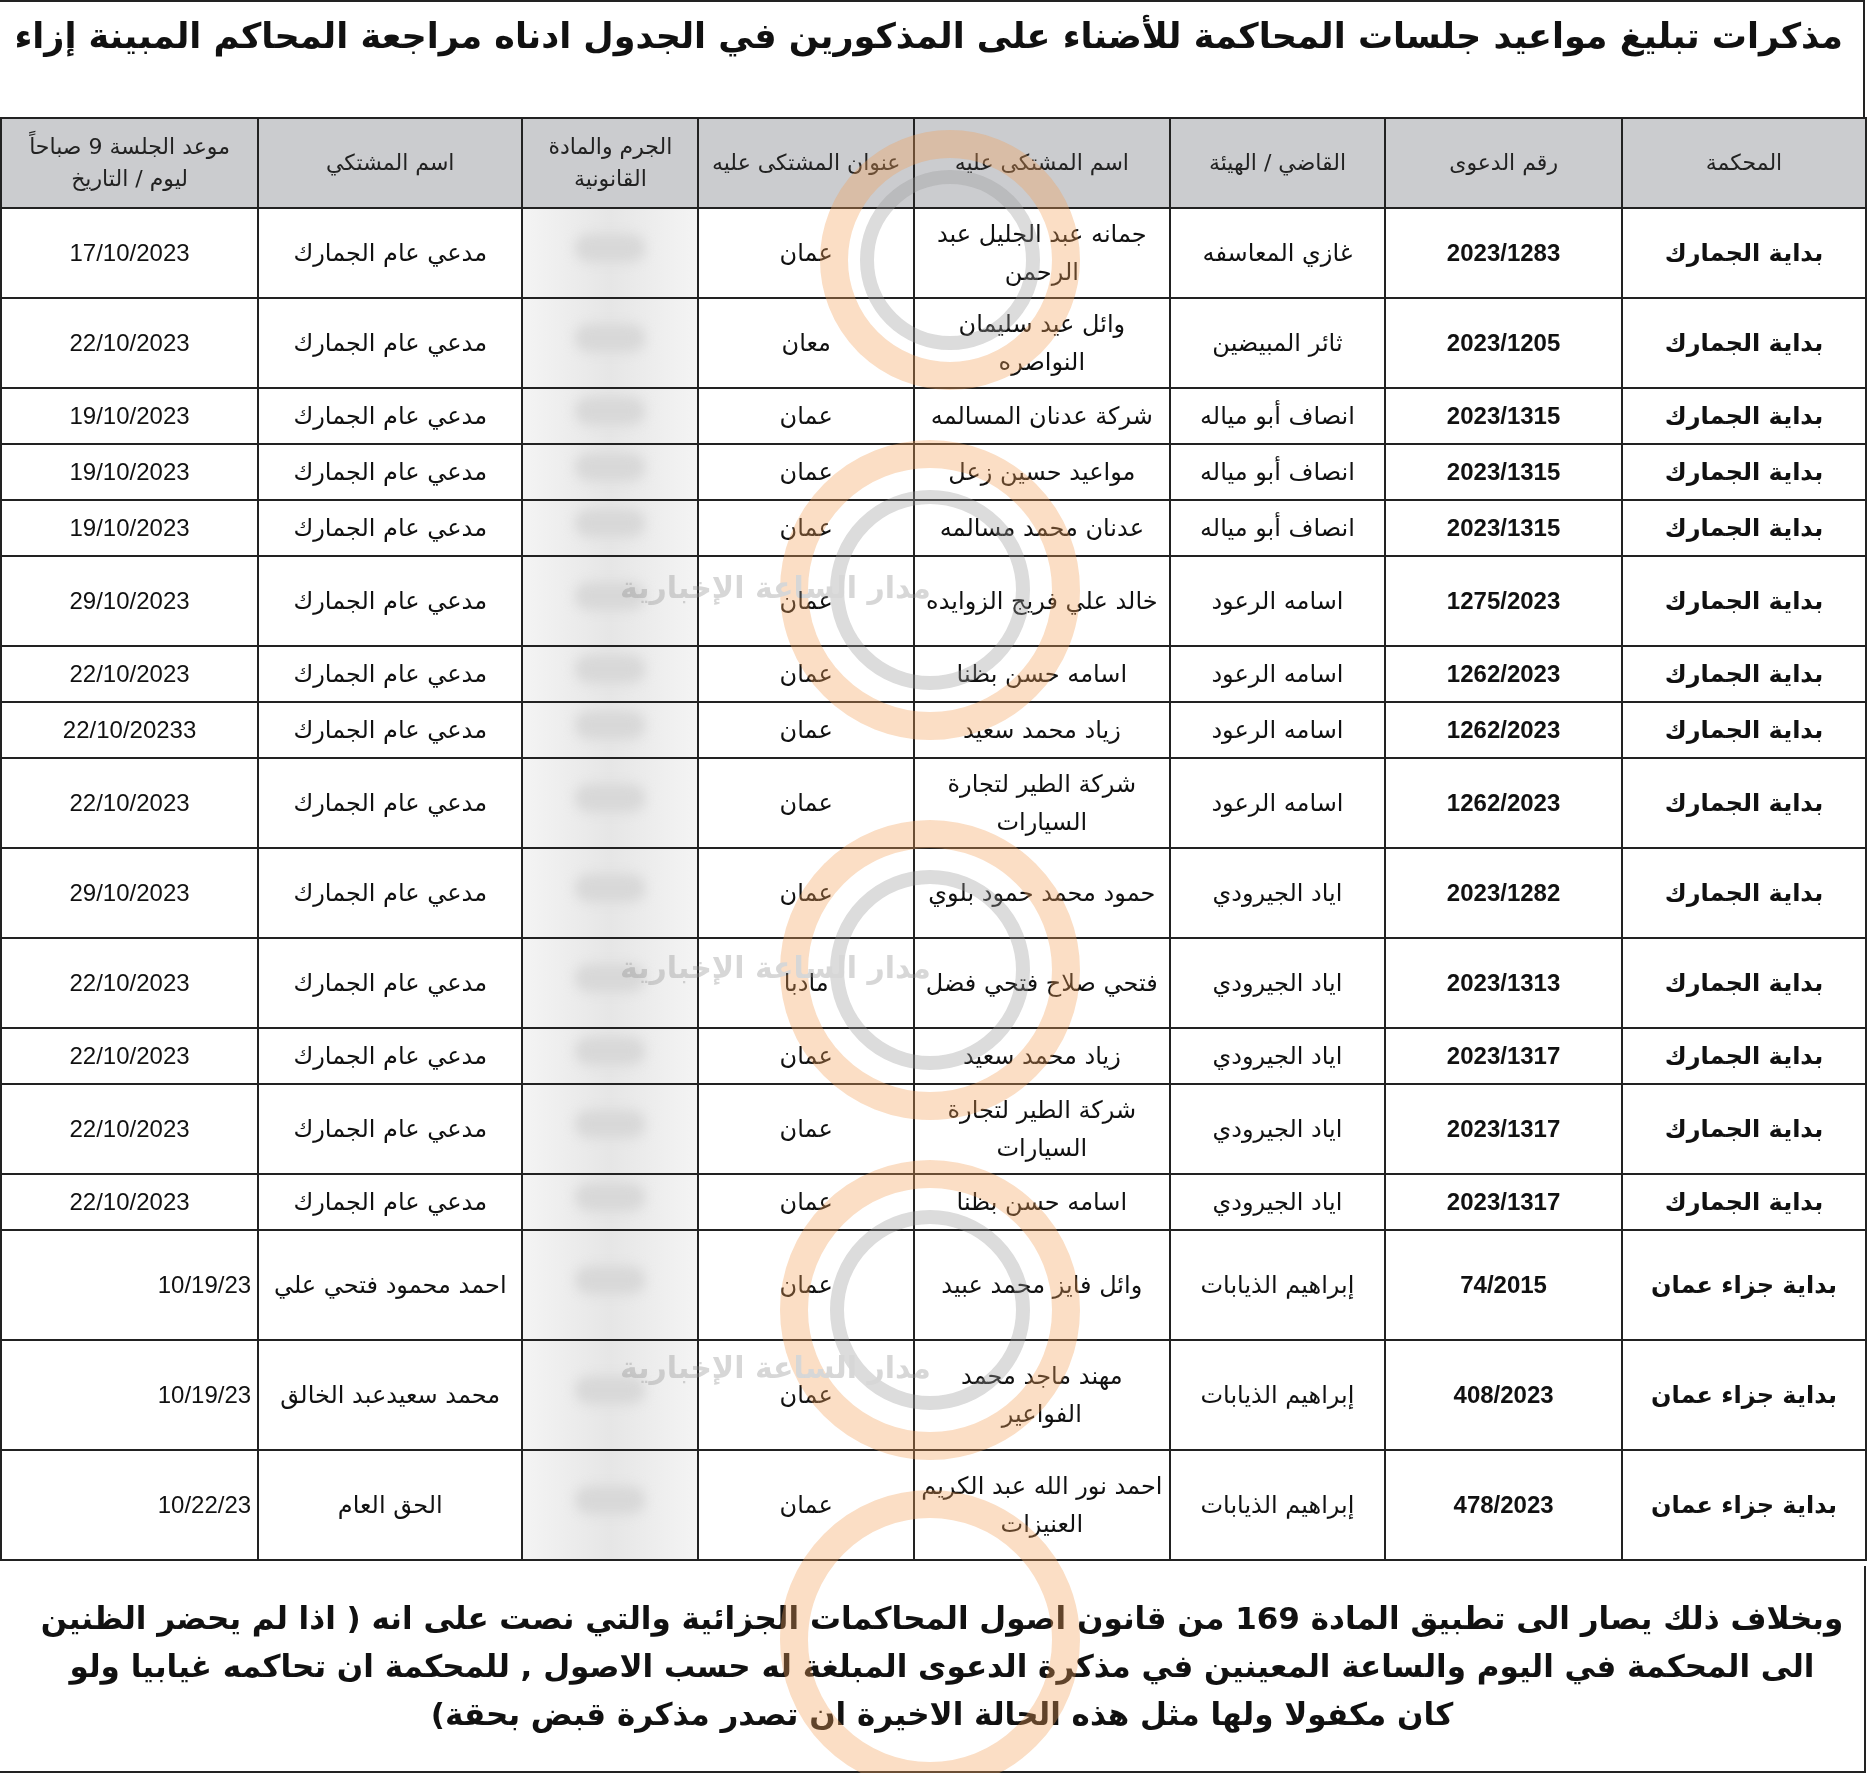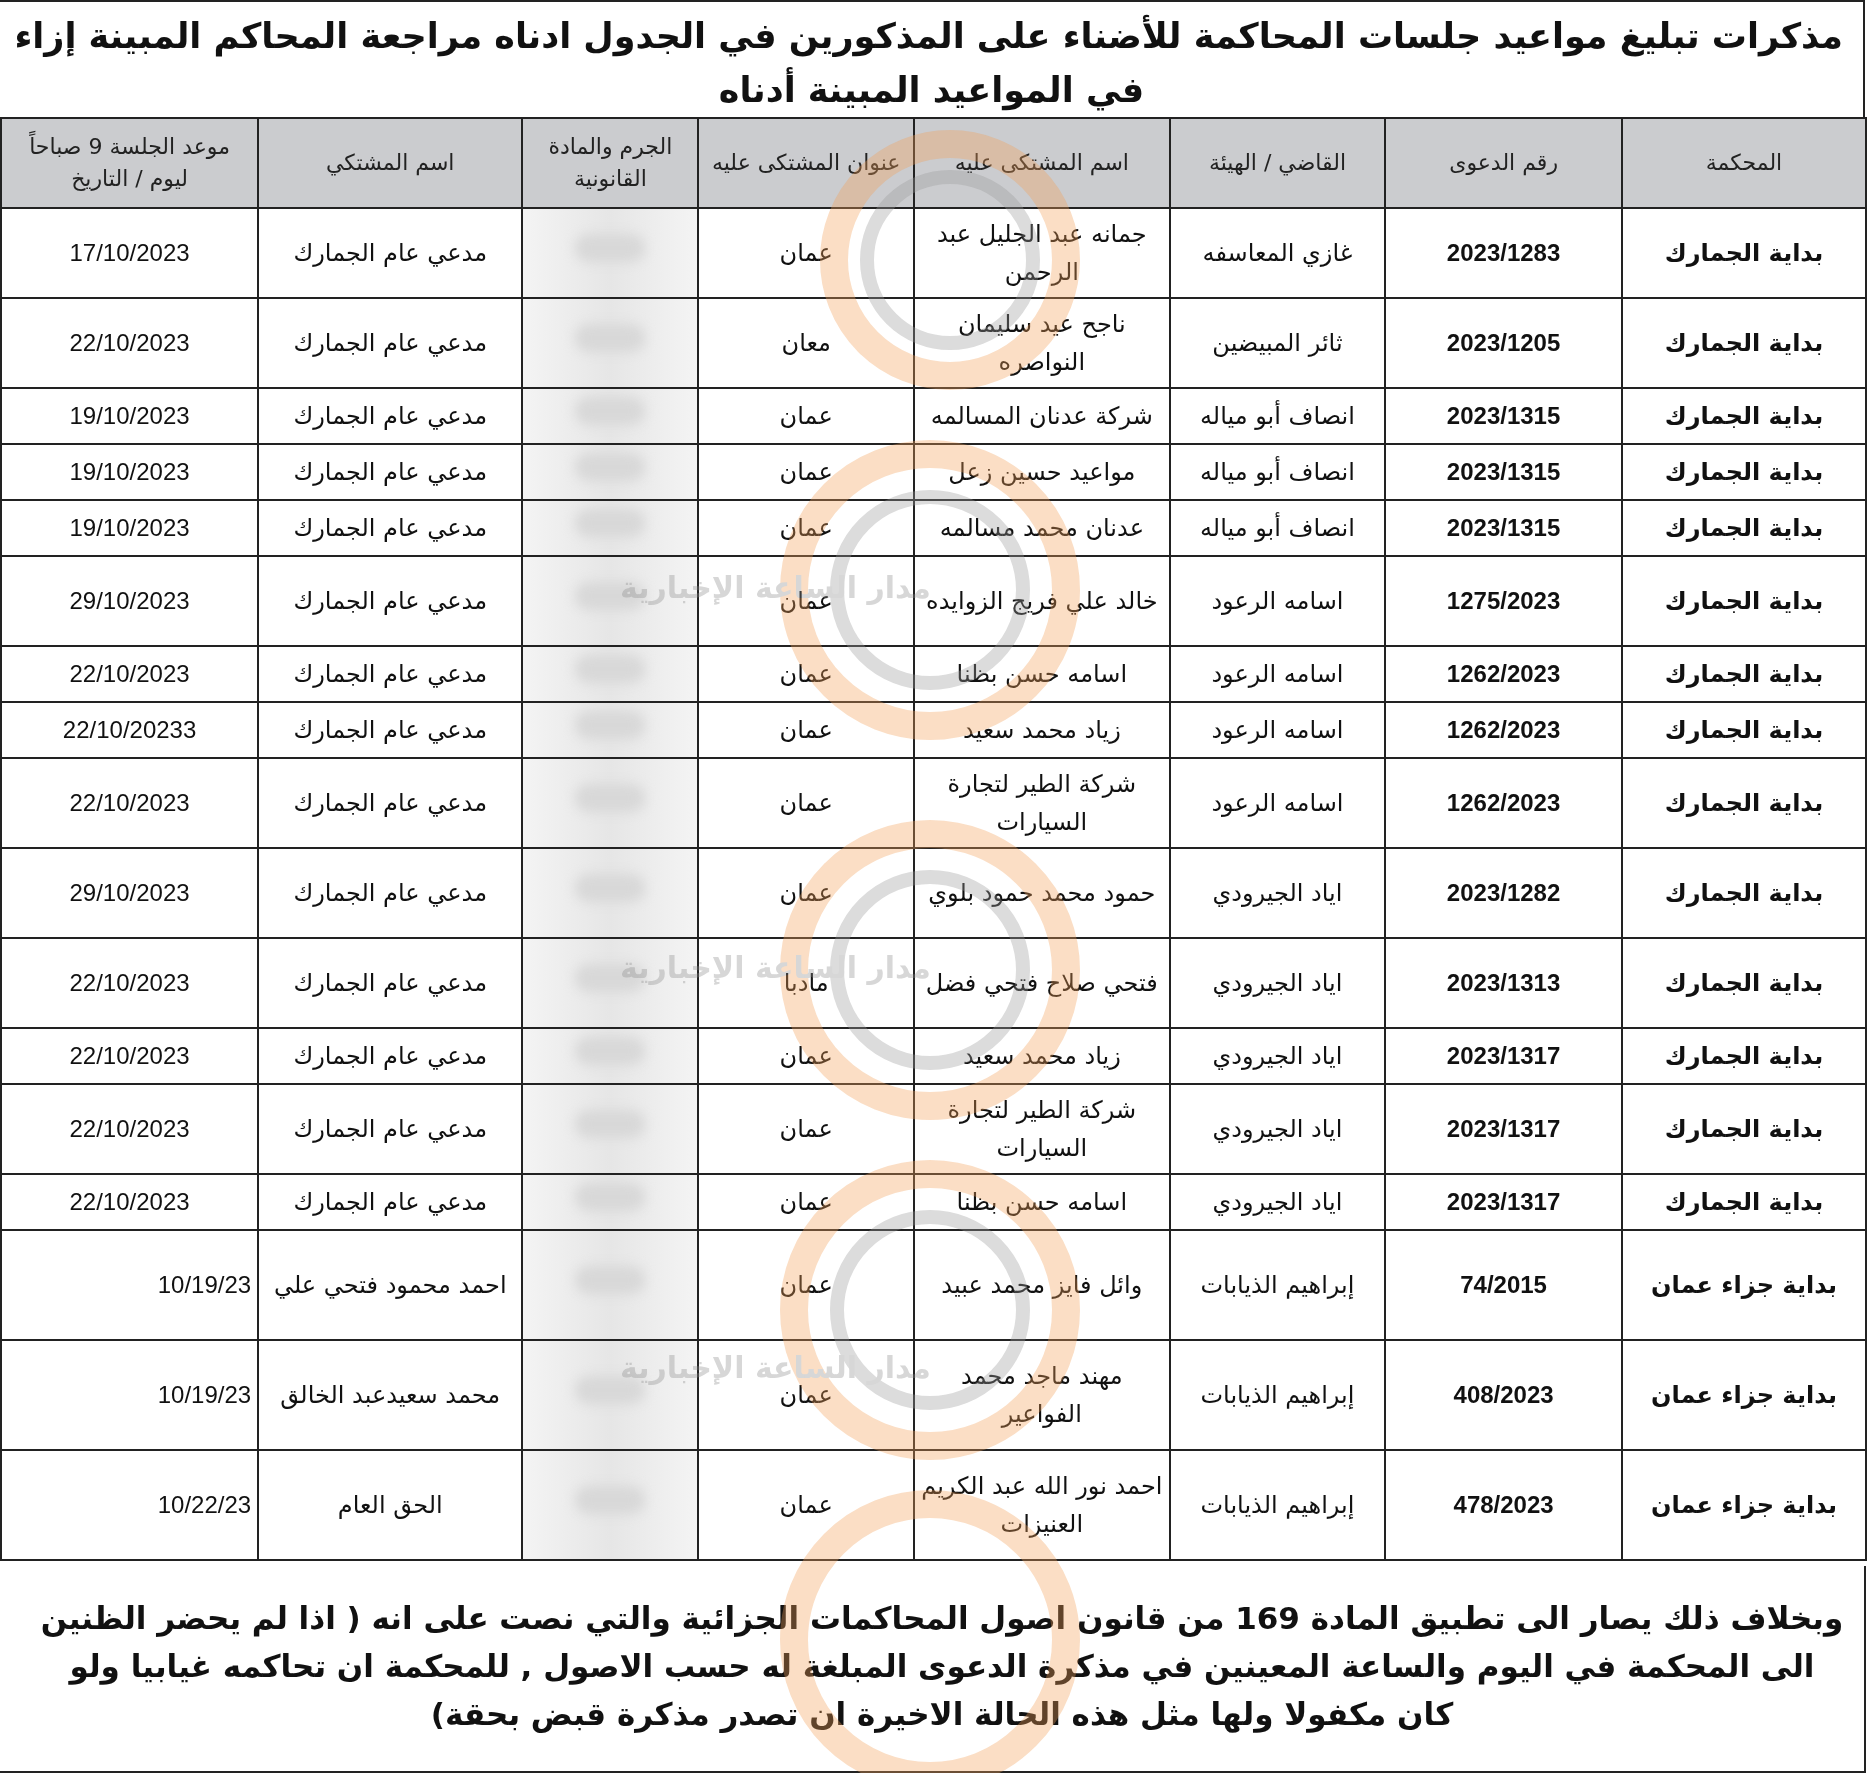--- a/index.html
+++ b/index.html
@@ -71,21 +71,20 @@
     position: absolute; color: #8c8c8c; font-weight: bold; font-size: 30px;
   }
 </style>
 </head>
 <body>
 
 <div class="page">
 
   <div class="title-box">
     <div class="title-line1">مذكرات تبليغ مواعيد جلسات المحاكمة للأضناء على المذكورين في الجدول ادناه مراجعة المحاكم المبينة إزاء اسم كل منهم</div>
-    <div class="title-line2">في المواعيد المبينة أدناه</div>
   </div>
 
   <table class="sched">
     <colgroup>
       <col style="width:205px">
       <col style="width:199px">
       <col style="width:181px">
       <col style="width:215px">
       <col style="width:181px">
       <col style="width:148px">
@@ -112,21 +111,21 @@
           <td>جمانه عبد الجليل عبد الرحمن</td>
           <td>عمان</td>
           <td class="crime"><span class="blur-blob"></span></td>
           <td>مدعي عام الجمارك</td>
           <td class="date">17/10/2023</td>
         </tr>
         <tr style="height: 90px;">
           <td class="court">بداية الجمارك</td>
           <td class="caseno">2023/1205</td>
           <td>ثائر المبيضين</td>
-          <td>ناجح عيد سليمان النواصره</td>
+          <td>وائل عيد سليمان النواصره</td>
           <td>معان</td>
           <td class="crime"><span class="blur-blob"></span></td>
           <td>مدعي عام الجمارك</td>
           <td class="date">22/10/2023</td>
         </tr>
         <tr style="height: 56px;">
           <td class="court">بداية الجمارك</td>
           <td class="caseno">2023/1315</td>
           <td>انصاف أبو مياله</td>
           <td>شركة عدنان المسالمه</td>

